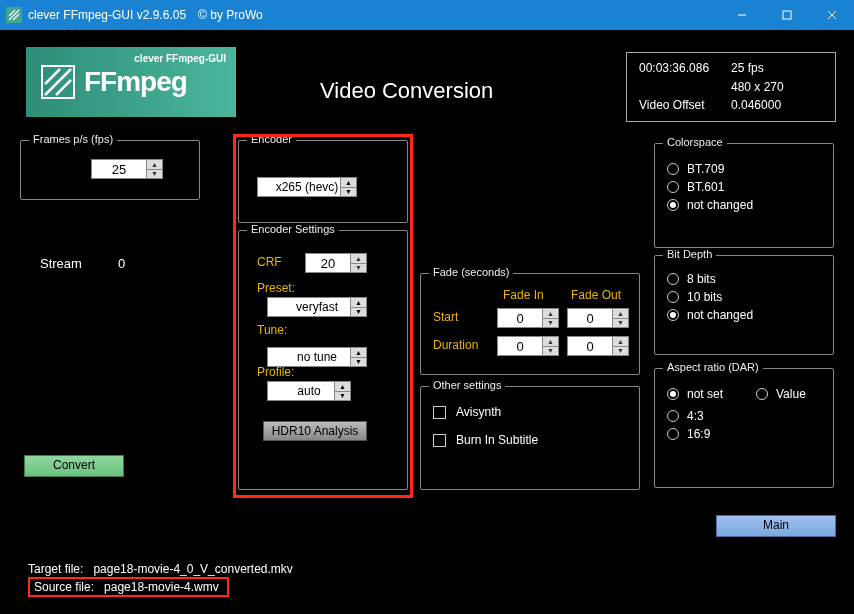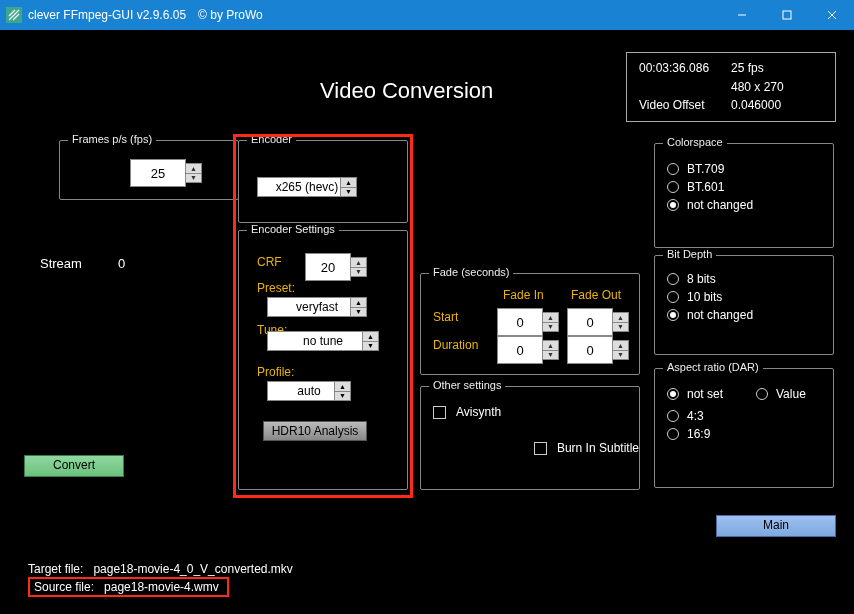--- a/index.html
+++ b/index.html
@@ -23,41 +23,41 @@
 .logo-box .ff-icon { width:36px; height:36px; }
 .logo-box .ff-text { font-size:28px; font-weight:bold; color:#fff; margin-left:8px; letter-spacing:-1px; }
 
 .page-title { position:absolute; left:320px; top:48px; font-size:22px; font-weight:normal; color:#fff; }
 
 .info-box { position:absolute; right:18px; top:22px; width:210px; height:70px; border:1px solid #aaa; padding:8px 12px; font-size:12px; display:grid; grid-template-columns: 1fr 1fr; row-gap:4px; }
 
 .group { position:absolute; border:1px solid #888; border-radius:2px; }
 .group .legend { position:absolute; top:-8px; left:8px; background:#000; padding:0 4px; font-size:11px; color:#eee; }
 
-.grp-fps { left:20px; top:110px; width:180px; height:60px;margin-left:39px; }
+.grp-fps { left:20px; top:110px; width:180px; height:60px; }
 .grp-encoder { left:238px; top:110px; width:170px; height:83px; }
 .grp-encset { left:238px; top:200px; width:170px; height:260px; }
 .grp-fade { left:420px; top:243px; width:220px; height:102px; }
 .grp-other { left:420px; top:356px; width:220px; height:104px; }
 .grp-cspace { left:654px; top:113px; width:180px; height:105px; }
 .grp-depth { left:654px; top:225px; width:180px; height:100px; }
 .grp-dar { left:654px; top:338px; width:180px; height:120px; }
 
 .highlight-red { position:absolute; border:3px solid #ff2a1a; pointer-events:none; }
 
 .stream-lbl { position:absolute; left:40px; top:226px; font-size:13px; }
 .stream-val { position:absolute; left:118px; top:226px; font-size:13px; }
 
 .btn { border:1px solid #666; background:linear-gradient(#eee,#ccc); color:#000; text-align:center; cursor:pointer; font-size:12px; padding:2px 0; }
 .btn-convert { position:absolute; left:24px; top:425px; width:100px; height:22px; background:linear-gradient(#8fd89f,#6cc17e); border:1px solid #3a7a4a; }
 .btn-main { position:absolute; right:18px; bottom:77px; width:120px; height:22px; background:linear-gradient(#9fbff0,#7da9e0); border:1px solid #4a6aa0; }
 .btn-hdr { background:linear-gradient(#bbb,#888); color:#000; border:1px solid #555; }
 
 .field { display:flex; align-items:center; }
-.num-input { width:46px; height:28px; background:#fff; color:#000; border:1px solid #888; text-align:center; font-size:13px; }
+.num-input { width:46px; height:20px; background:#fff; color:#000; border:1px solid #888; text-align:center; font-size:13px; }
 .spin-btns { width:16px; height:20px; display:flex; flex-direction:column; border:1px solid #888; border-left:none; background:#ddd; }
 .spin-btns div { flex:1; display:flex; align-items:center; justify-content:center; font-size:7px; color:#333; cursor:pointer; }
 .spin-btns div:first-child { border-bottom:1px solid #888; }
 
 .select-box { height:20px; background:#fff; color:#000; border:1px solid #888; display:flex; align-items:center; justify-content:center; font-size:12px; position:relative; }
 .select-spin { position:absolute; right:0; top:0; width:16px; height:100%; display:flex; flex-direction:column; background:#ddd; border-left:1px solid #888; }
 .select-spin div { flex:1; display:flex; align-items:center; justify-content:center; font-size:7px; cursor:pointer; }
 .select-spin div:first-child { border-bottom:1px solid #888; }
 
 .radio-row { display:flex; align-items:center; margin:4px 0 4px 12px; font-size:12px; cursor:pointer; }
@@ -101,20 +101,30 @@
     <div class="winbtn">
       <svg width="10" height="10">
           <line x1="1" y1="1" x2="9" y2="9"></line>
           <line x1="9" y1="1" x2="1" y2="9"></line>
         </svg>
     </div>
   </div>
 
   <div class="content">
 
+    <div class="logo-box">
+      <div class="txt-small">clever FFmpeg-GUI</div>
+      <div class="logo-inner">
+        <svg class="ff-icon" viewBox="0 0 36 36">
+          <rect x="2" y="2" width="32" height="32" fill="none" stroke="#fff" stroke-width="2"></rect>
+          <path d="M5 31 L31 5 M5 20 L20 5 M16 31 L31 16" stroke="#fff" stroke-width="2.5" fill="none"></path>
+        </svg>
+        <span class="ff-text">FFmpeg</span>
+      </div>
+    </div>
 
     <div class="page-title">Video Conversion</div>
 
     <div class="info-box">
       <span>00:03:36.086</span>
       <span>25 fps</span>
       <span></span>
       <span>480 x 270</span>
       <span>Video Offset</span>
       <span>0.046000</span>
@@ -160,21 +170,21 @@
       <span class="lbltxt" style="position:absolute; left:18px; top:50px;">Preset:</span>
       <div class="select-box" style="position:absolute; left:28px; top:66px; width:100px;">
         <span>veryfast</span>
         <div class="select-spin">
             <div>▲</div>
             <div>▼</div>
           </div>
       </div>
 
       <span class="lbltxt" style="position:absolute; left:18px; top:92px;">Tune:</span>
-      <div class="select-box" style="position:absolute; left:28px; top:100px; width:112px;align-items:center;">
+      <div class="select-box" style="position:absolute; left:28px; top:116px; width:100px;align-items:center;">
         <span>no tune</span>
         <div class="select-spin">
             <div>▲</div>
             <div>▼</div>
           </div>
       </div>
 
       <span class="lbltxt" style="position:absolute; left:18px; top:134px;">Profile:</span>
       <div class="select-box" style="position:absolute; left:28px; top:150px; width:84px;">
         <span>auto</span>
@@ -226,21 +236,21 @@
           </div>
       </div>
     </div>
 
     <div class="group grp-other">
       <div class="legend">Other settings</div>
       <div class="check-row" style="margin-top:18px;">
         <div class="cbox"></div>
           <span>Avisynth</span>
       </div>
-      <div class="check-row" style="margin-top:22px;justify-content:flex-end;">
+      <div class="check-row" style="margin-top:14px;">
         <div class="cbox"></div>
           <span>Burn In Subtitle</span>
       </div>
     </div>
 
     <div class="group grp-cspace">
       <div class="legend">Colorspace</div>
       <div style="padding-top:14px;">
         <div class="radio-row">
             <div class="rdot"></div>

